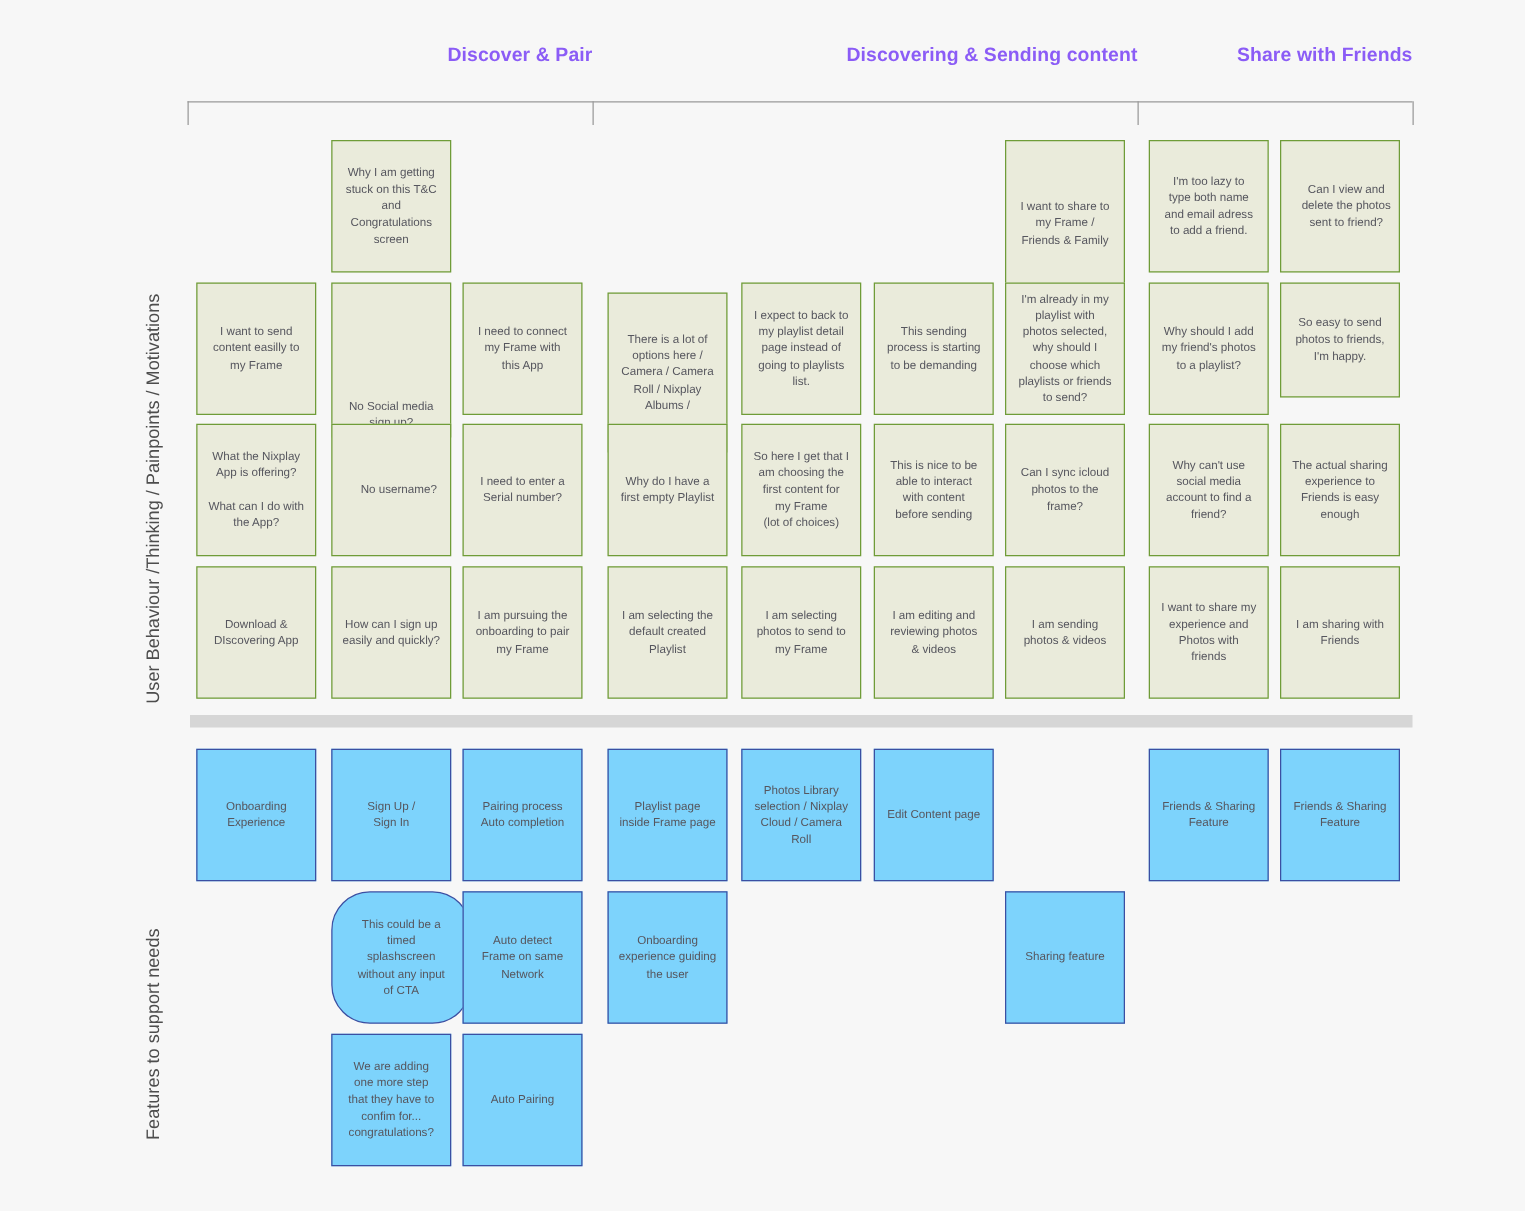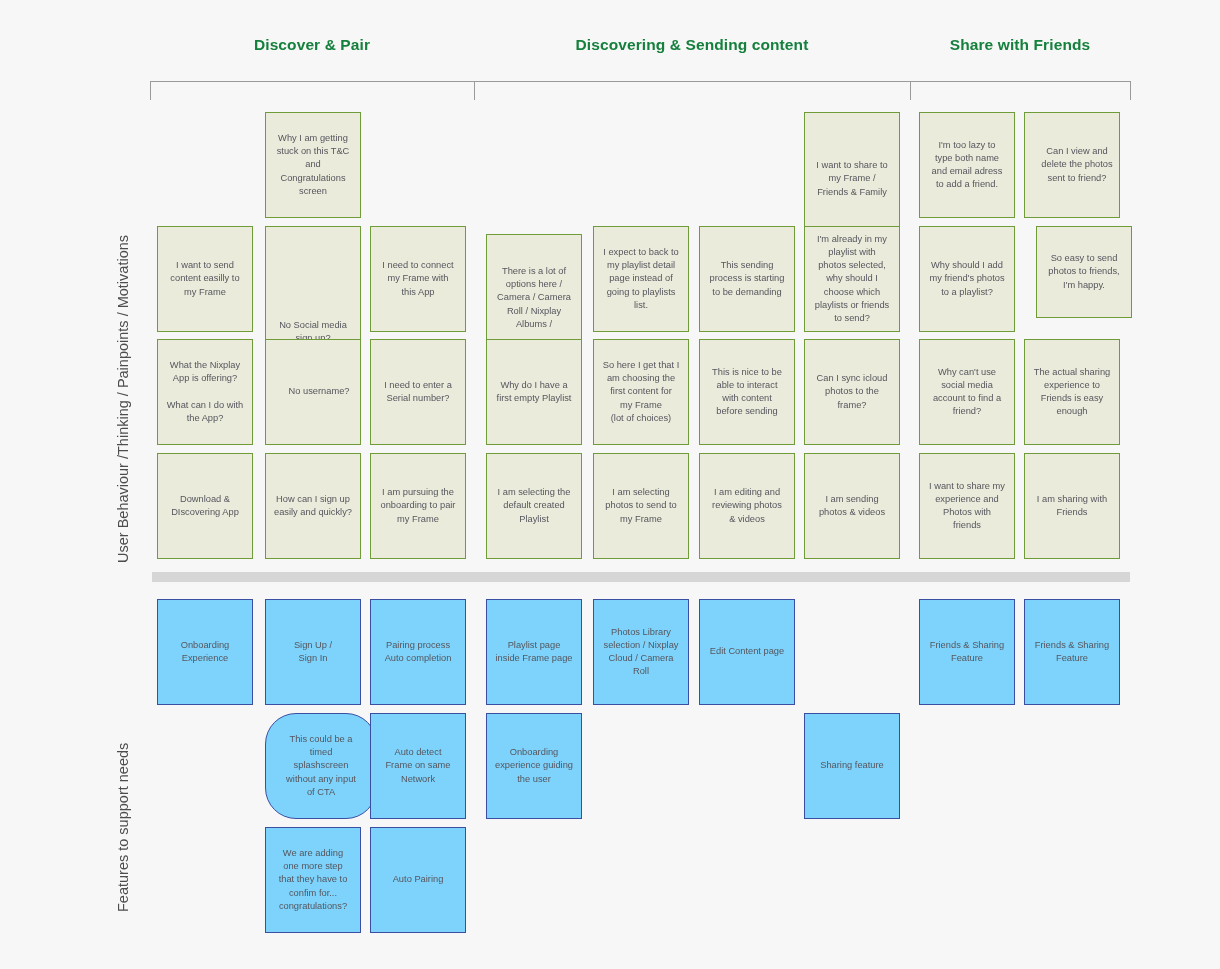--- a/index.html
+++ b/index.html
@@ -19,24 +19,24 @@
   
   #journey-map {
     position: absolute;
     inset: 0;
   }
 
   
   .phase-header {
     position: absolute;
     top: 36px;
-    text-align: center;
+    text-align: right;
     font-size: 15.5px;
     font-weight: bold;
-    color: #15803d;
+    color: #8b5cf6;
     letter-spacing: 0.1px;
   }
 
   .header-rule {
     position: absolute;
     left: 150px;
     top: 81px;
     width: 980px;
     height: 1px;
     background: #9a9a9a;
@@ -171,21 +171,21 @@
 why should I
 choose which
 playlists or friends
 to send?</span>
     </div>
     <div class="card green" style="left: 919px; top: 226px; width: 96px; height: 106px;">
       <span>Why should I add
 my friend's photos
 to a playlist?</span>
     </div>
-    <div class="card green" style="left: 1024px; top: 226px; width: 96px; height: 92px; margin-left: 12px;">
+    <div class="card green" style="left: 1024px; top: 226px; width: 96px; height: 92px;">
       <span>So easy to send
 photos to friends,
 I'm happy.</span>
     </div>
     <div class="card green" style="left: 157px; top: 339px; width: 96px; height: 106px;">
       <span>What the Nixplay
 App is offering?
 
 What can I do with
 the App?</span>

